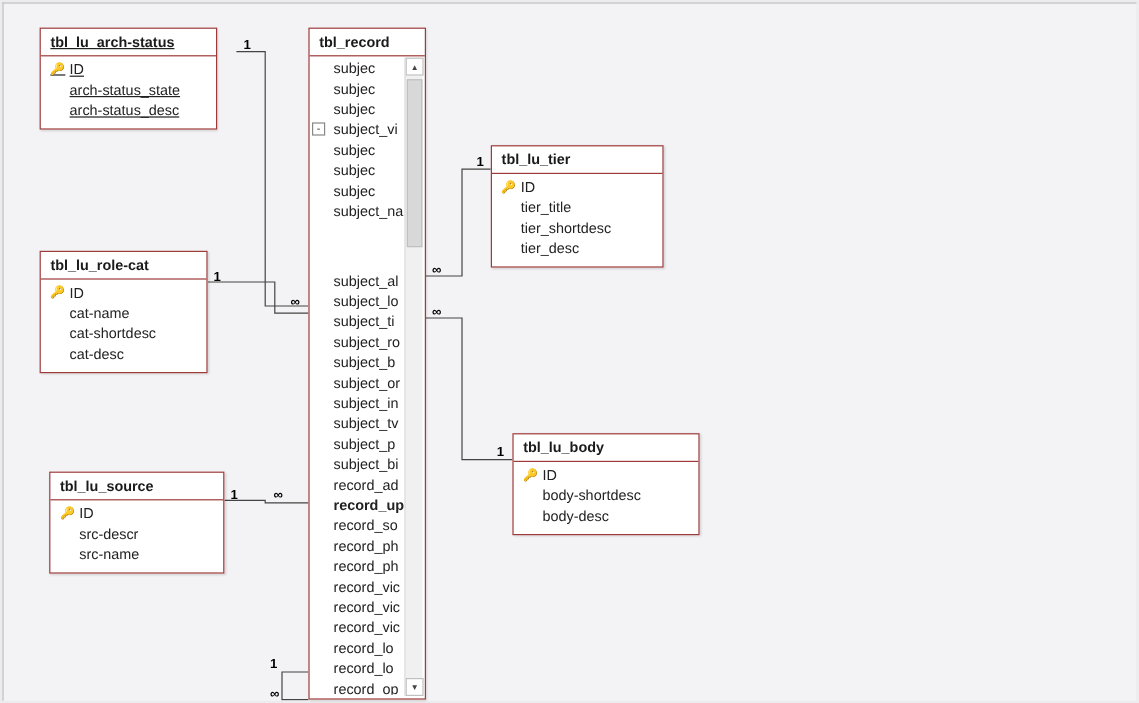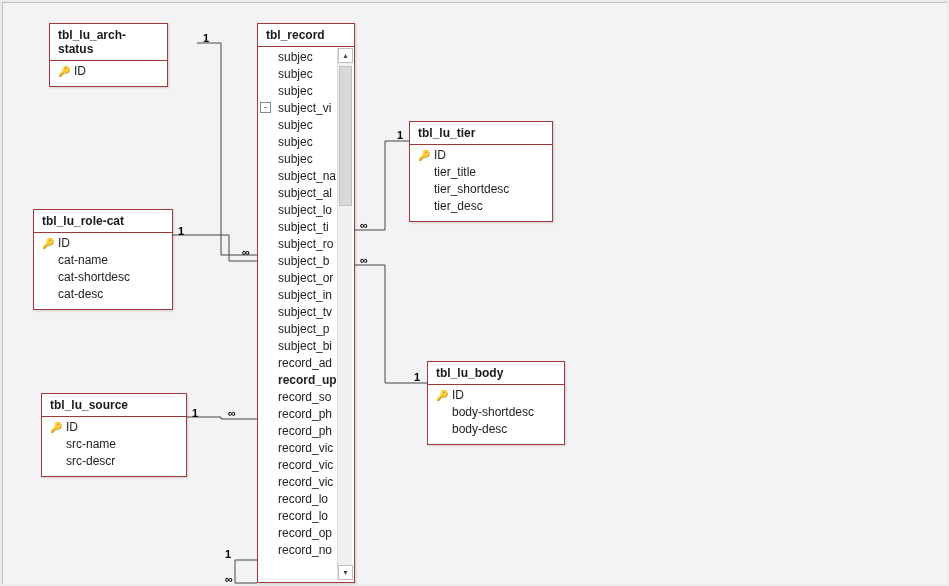--- a/index.html
+++ b/index.html
@@ -130,27 +130,35 @@
 
   <span class="rel-label" style="left:222px; top:545px;">1</span>
   <span class="rel-label" style="left:222px; top:570px;">∞</span>
 
   <span class="rel-label" style="left:357px; top:216px;">∞</span>
   <span class="rel-label" style="left:394px; top:126px;">1</span>
 
   <span class="rel-label" style="left:357px; top:251px;">∞</span>
   <span class="rel-label" style="left:411px; top:368px;">1</span>
 
-  <div class="tbl" style="left:46px; top:20px; width:119px;">
+  <div class="tbl" style="left:30px; top:20px; width:148px;text-decoration:underline;">
     <div class="tbl-title">tbl_lu_arch-status</div>
     <div class="tbl-divider"></div>
     <div class="tbl-body">
       <div class="fld">
           <span class="pk-slot"><span class="pk">🔑</span></span>
           <span>ID</span>
+        </div>
+      <div class="fld">
+          <span class="pk-slot"></span>
+          <span>arch-status_state</span>
+        </div>
+      <div class="fld">
+          <span class="pk-slot"></span>
+          <span>arch-status_desc</span>
         </div>
     </div>
   </div>
 
   <div class="tbl" style="left:30px; top:206px; width:140px;">
     <div class="tbl-title">tbl_lu_role-cat</div>
     <div class="tbl-divider"></div>
     <div class="tbl-body">
       <div class="fld">
           <span class="pk-slot"><span class="pk">🔑</span></span>
@@ -174,25 +182,25 @@
   <div class="tbl" style="left:38px; top:390px; width:146px;">
     <div class="tbl-title">tbl_lu_source</div>
     <div class="tbl-divider"></div>
     <div class="tbl-body">
       <div class="fld">
           <span class="pk-slot"><span class="pk">🔑</span></span>
           <span>ID</span>
         </div>
       <div class="fld">
           <span class="pk-slot"></span>
+          <span>src-descr</span>
+        </div>
+      <div class="fld">
+          <span class="pk-slot"></span>
           <span>src-name</span>
-        </div>
-      <div class="fld">
-          <span class="pk-slot"></span>
-          <span>src-descr</span>
         </div>
     </div>
   </div>
 
   <div class="tbl" style="left:254px; top:20px; width:98px; height:560px;">
     <div class="tbl-title">tbl_record</div>
     <div class="tbl-divider"></div>
     <div class="tbl-body hasScroll" id="record-body" style="position:relative; height:530px;">
 
     <div class="fld" style="position: relative; padding-left: 14px;">
@@ -213,21 +221,21 @@
         </div>
         <div class="fld" style="position: relative; padding-left: 14px;">
           <span>subjec</span>
         </div>
         <div class="fld" style="position: relative; padding-left: 14px;">
           <span>subjec</span>
         </div>
         <div class="fld" style="position: relative; padding-left: 14px;">
           <span>subject_na</span>
         </div>
-        <div class="fld" style="position: relative; padding-left: 14px;">
+        <div class="fld" style="position: relative; padding-left: 14px; margin-top: 41px;">
           <span>subject_al</span>
         </div>
         <div class="fld" style="position: relative; padding-left: 14px;">
           <span>subject_lo</span>
         </div>
         <div class="fld" style="position: relative; padding-left: 14px;">
           <span>subject_ti</span>
         </div>
         <div class="fld" style="position: relative; padding-left: 14px;">
           <span>subject_ro</span>
@@ -311,21 +319,21 @@
           <span class="pk-slot"></span>
           <span>tier_shortdesc</span>
         </div>
       <div class="fld">
           <span class="pk-slot"></span>
           <span>tier_desc</span>
         </div>
     </div>
   </div>
 
-  <div class="tbl" style="left:424px; top:358px; width:138px;">
+  <div class="tbl" style="left:424px; top:358px; width:156px;">
     <div class="tbl-title">tbl_lu_body</div>
     <div class="tbl-divider"></div>
     <div class="tbl-body">
       <div class="fld">
           <span class="pk-slot"><span class="pk">🔑</span></span>
           <span>ID</span>
         </div>
       <div class="fld">
           <span class="pk-slot"></span>
           <span>body-shortdesc</span>

